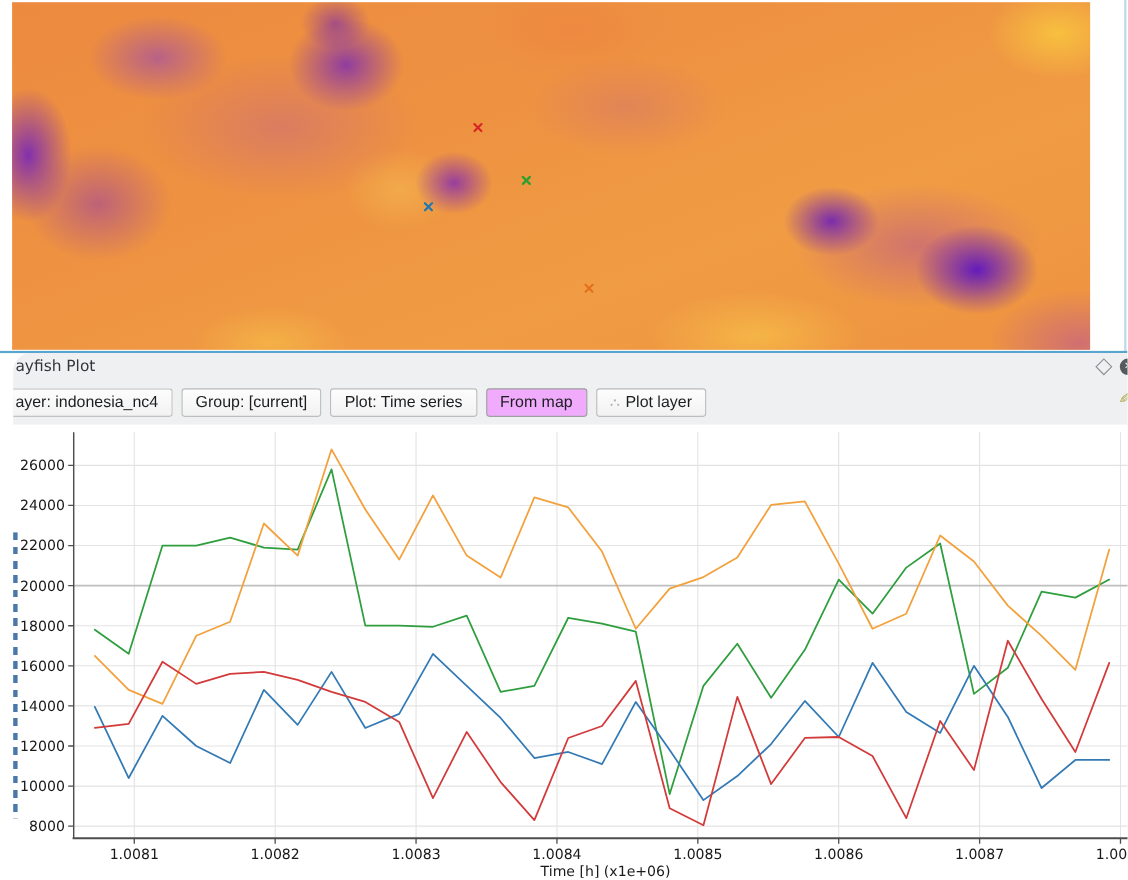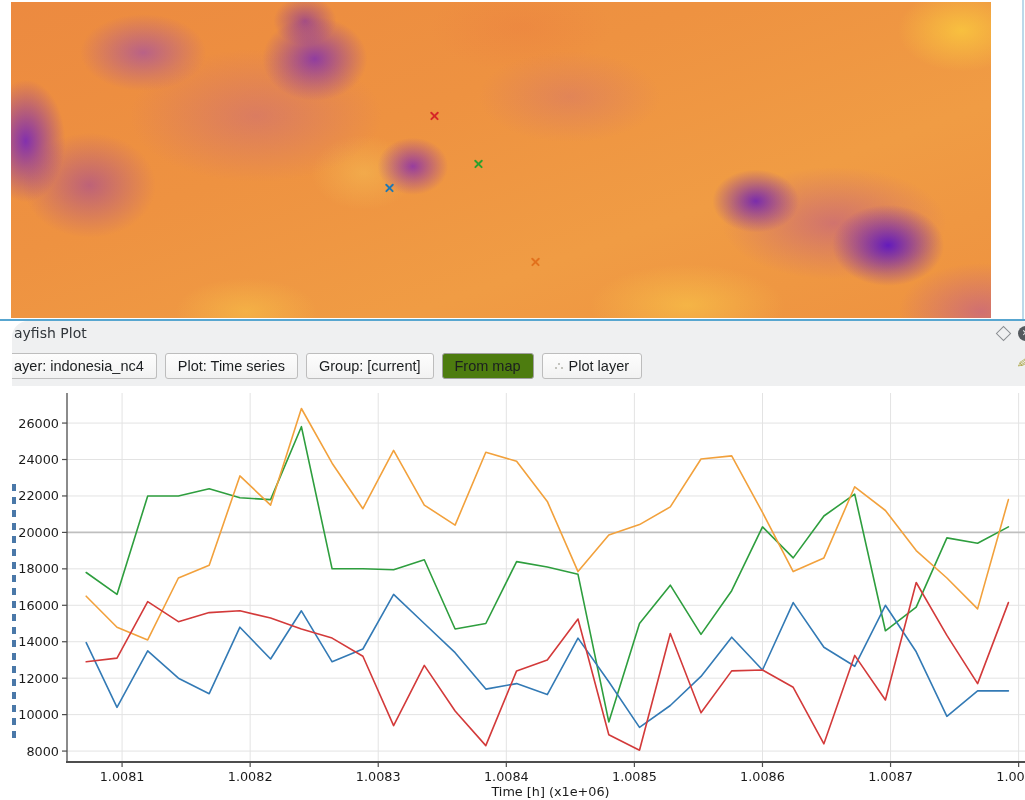--- a/index.html
+++ b/index.html
@@ -40,21 +40,21 @@
   .panel-titlebar{position:relative;height:27px;}
   .panel-title{position:absolute;left:2px;top:4px;font-size:14px;color:#31363b;}
   .titlebar-icons{position:absolute;right:4px;top:5px;display:flex;align-items:center;gap:9px;}
   .float-icon{width:9px;height:9px;border:1.4px solid #8c8f93;transform:rotate(45deg);background:#eff0f1;}
   .close-icon{width:15px;height:15px;border-radius:50%;background:#555a5f;color:#eff0f1;
               font-size:9px;line-height:15px;text-align:center;font-weight:bold;}
   .panel-toolbar{position:relative;height:36px;display:flex;align-items:center;gap:8px;padding-left:0;}
   .tb-btn{height:26px;padding:0 12px;display:flex;align-items:center;gap:6px;font-size:14.5px;color:#1b1e20;
           background:linear-gradient(#fdfdfd,#f2f2f2);border:1px solid #bdbdbd;border-radius:3px;white-space:nowrap;}
   .tb-btn.clipped{border-left:none;border-radius:0 3px 3px 0;padding-left:2px;}
-  .tb-btn.pressed{background:#4d7c0f;border-color:#9f9f9f;}
+  .tb-btn.pressed{background:#f0abfc;border-color:#9f9f9f;}
   .dots-icon{width:8px;height:8px;position:relative;opacity:.55;}
   .dots-icon b{position:absolute;width:2px;height:2px;background:#7a7a6a;border-radius:50%;}
   .dots-icon b:nth-child(1){left:0;top:5px;} .dots-icon b:nth-child(2){left:3px;top:1px;} .dots-icon b:nth-child(3){left:6px;top:5px;}
   .pen-icon{position:absolute;right:8px;top:7px;font-size:14px;color:#a8a23e;transform:scaleX(-1) rotate(-10deg);}
 
   
   .chart-wrap{position:absolute;left:0;top:65px;width:1025px;height:414px;background:#fff;}
   .chart-wrap svg{display:block;}
   .y-title-clipped{position:absolute;left:0;top:98px;width:4px;height:260px;opacity:.85;
     background:repeating-linear-gradient(#2a6099 0 7px, rgba(42,96,153,0) 7px 13px);}
@@ -91,22 +91,22 @@
   <div class="panel-titlebar">
     <span class="panel-title">ayfish Plot</span>
     <span class="titlebar-icons">
       <span class="float-icon"></span>
       <span class="close-icon">✕</span>
     </span>
   </div>
 
   <div class="panel-toolbar">
     <button class="tb-btn clipped">ayer: indonesia_nc4</button>
+    <button class="tb-btn">Group: [current]</button>
     <button class="tb-btn">Plot: Time series</button>
-    <button class="tb-btn">Group: [current]</button>
     <button class="tb-btn pressed">From map</button>
     <button class="tb-btn">
       <span class="dots-icon">
           <b></b>
           <b></b>
           <b></b>
         </span>
       <span>Plot layer</span>
     </button>
     <span class="pen-icon">✎</span>

